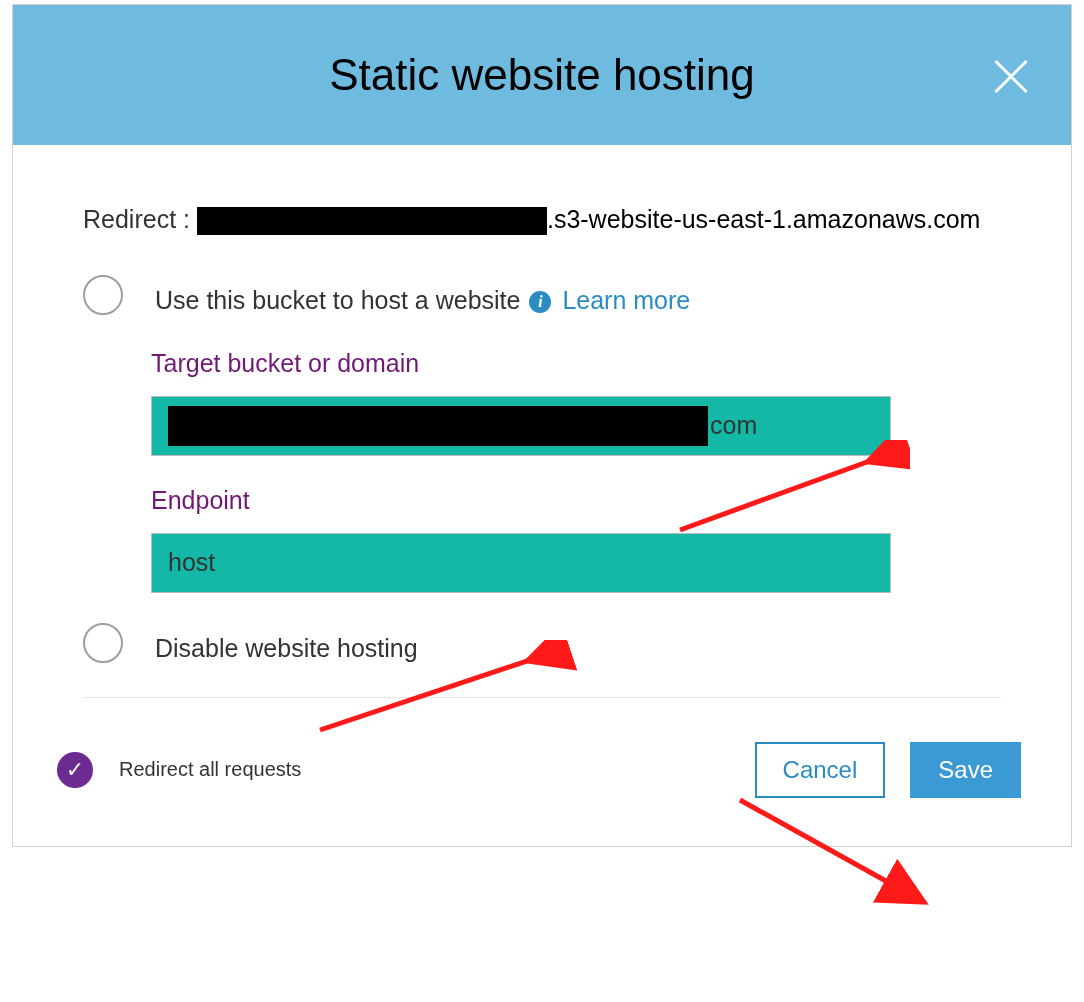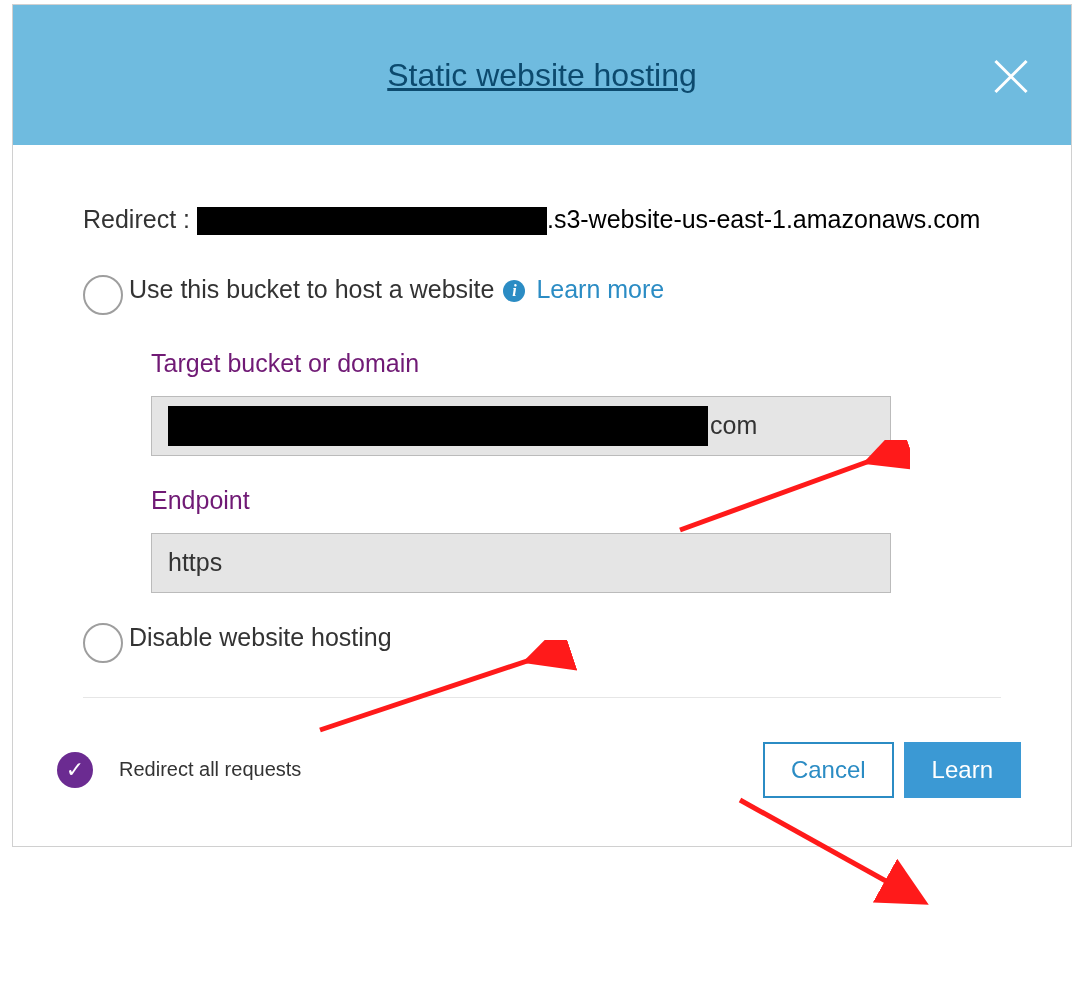--- a/index.html
+++ b/index.html
@@ -19,24 +19,23 @@
     .header {
       background: #6fbbdf;
       color: #fff;
       height: 140px;
       position: relative;
       display: flex;
       align-items: center;
       justify-content: center;
     }
     .header-title {
-      font-size: 32px;
+      font-size: 44px;
       font-weight: 400;
-      color: #0c4a6e;
-      text-decoration: underline;
+      color: #000000;
     }
     .close-icon {
       position: absolute;
       right: 38px;
       top: 48px;
       width: 44px;
       height: 44px;
       cursor: pointer;
     }
     .close-icon::before, .close-icon::after {
@@ -61,22 +60,22 @@
     }
     .endpoint-label { color: #333; }
     .endpoint-link  { color: #000000; text-decoration: none; }
     .redacted {
       display: inline-block;
       background: #000;
       vertical-align: middle;
     }
     .radio-row {
       display: flex;
-      align-items: flex-start;
-      gap: 6px;
+      align-items: flex-end;
+      gap: 32px;
       margin-bottom: 34px;
     }
     .radio {
       width: 40px;
       height: 40px;
       border: 2px solid #9e9e9e;
       border-radius: 50%;
       cursor: pointer;
       position: relative;
       flex-shrink: 0;
@@ -122,42 +121,42 @@
     }
     .input {
       width: 740px;
       height: 60px;
       border: 1px solid #bbb;
       padding: 16px 16px;
       font-size: 25px;
       display: flex;
       align-items: center;
       overflow: hidden;
-      background: #e5e5e5;
+      background: #14b8a6;
     }
     .hr { border-top: 1px solid #e6e6e6; margin-top: 12px; }
     .footer {
       padding: 44px 50px 48px 44px;
       display: flex;
       align-items: center;
     }
     .check-badge {
       width: 36px; height: 36px;
       background: #6b2b91;
       border-radius: 50%;
       color: #fff;
       display: flex;
       align-items: center;
       justify-content: center;
       font-size: 22px;
       margin-right: 26px;
       flex-shrink: 0;
     }
     .footer-label { color: #333; font-size: 20px; }
-    .footer-actions { margin-left: auto; display: flex; gap: 10px; }
+    .footer-actions { margin-left: auto; display: flex; gap: 25px; }
     .btn {
       height: 56px;
       padding: 0 26px;
       font-size: 24px;
       cursor: pointer;
       display: flex;
       align-items: center;
       justify-content: center;
     }
     .btn-cancel {
@@ -209,38 +208,38 @@
       <div class="field-label">Target bucket or domain</div>
       <div class="input">
         <span class="redacted" style="width:540px;height:40px;margin-right:2px;"></span>
         <span>com</span>
       </div>
     </div>
 
     <div class="indent">
       <div class="field-label">Endpoint</div>
       <div class="input">
-        <span>https</span>
+        <span>host</span>
       </div>
     </div>
 
     <div class="radio-row" style="margin-top:18px;">
       <span class="radio"></span>
       <span class="option-label">Disable website hosting</span>
     </div>
 
     <div class="hr"></div>
   </div>
 
   <div class="footer">
     <span class="check-badge">✓</span>
     <span class="footer-label">Redirect all requests</span>
     <div class="footer-actions">
       <div class="btn btn-cancel">Cancel</div>
-      <div class="btn btn-save">Learn</div>
+      <div class="btn btn-save">Save</div>
     </div>
   </div>
 
 </div>
 
 <svg class="arrow" style="left:660px; top:440px;" width="250" height="120">
   <defs>
       <marker id="ah1" markerWidth="10" markerHeight="10" refX="2" refY="5" orient="auto">
         <path d="M0,0 L10,5 L0,10 Z" fill="#ff1a1a"></path>
       </marker>

